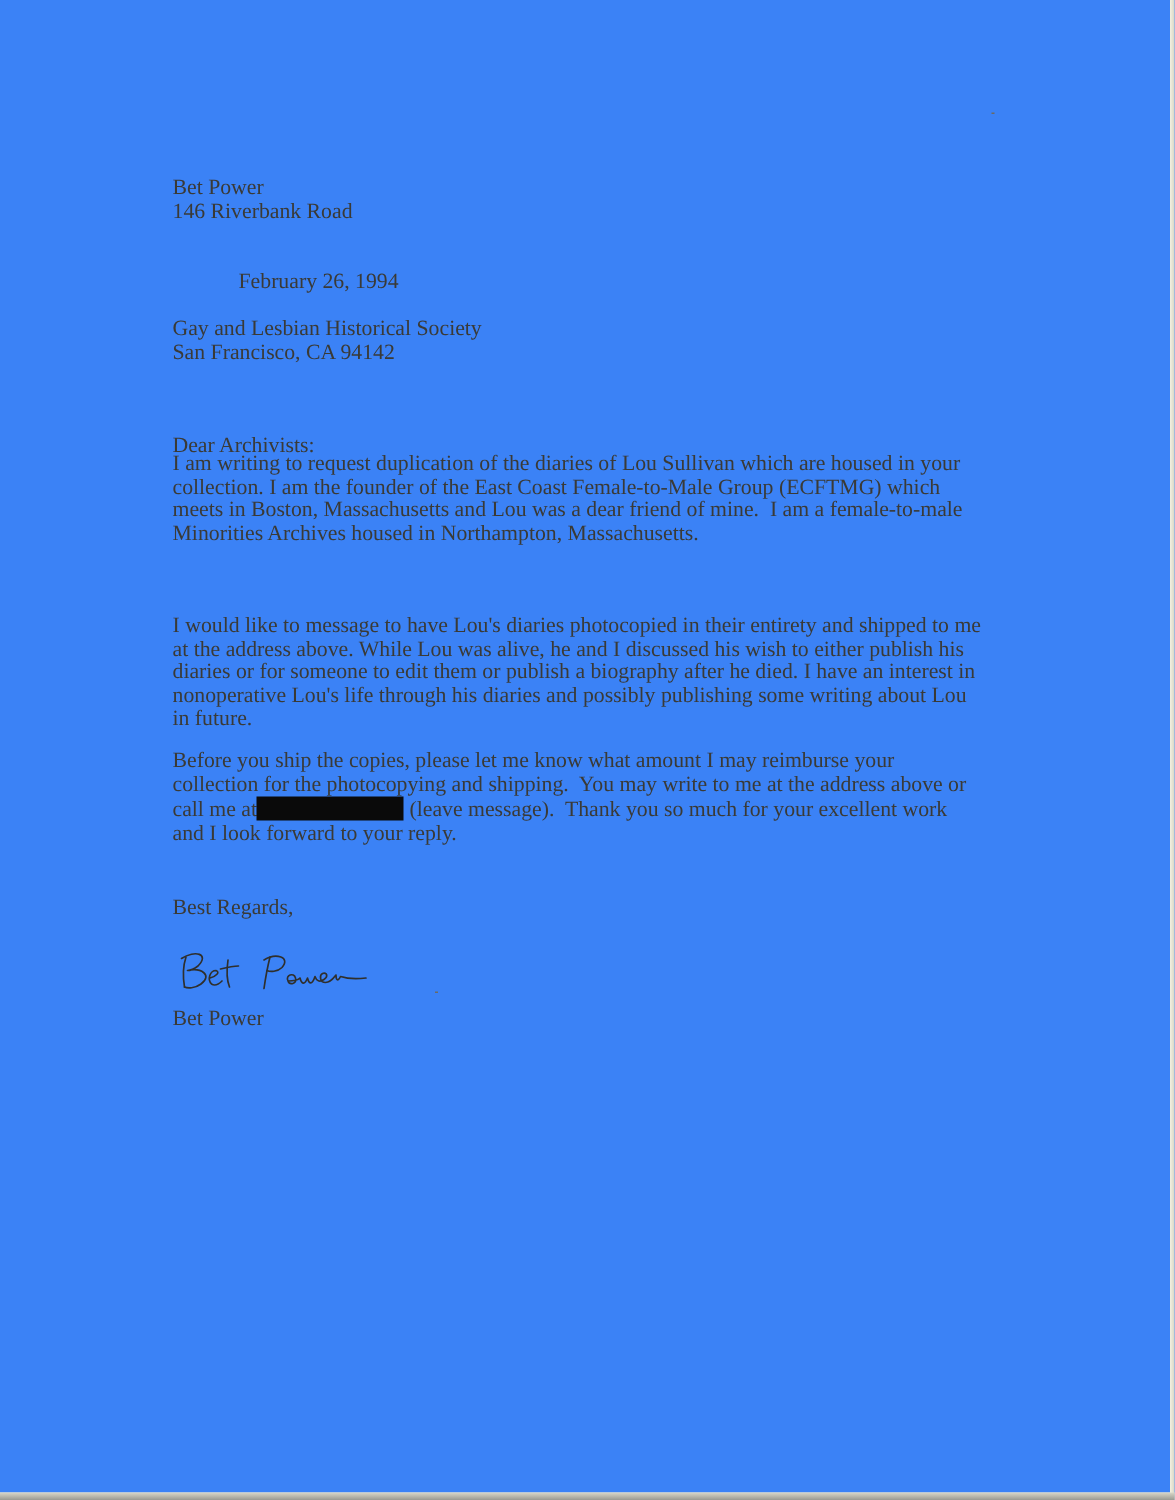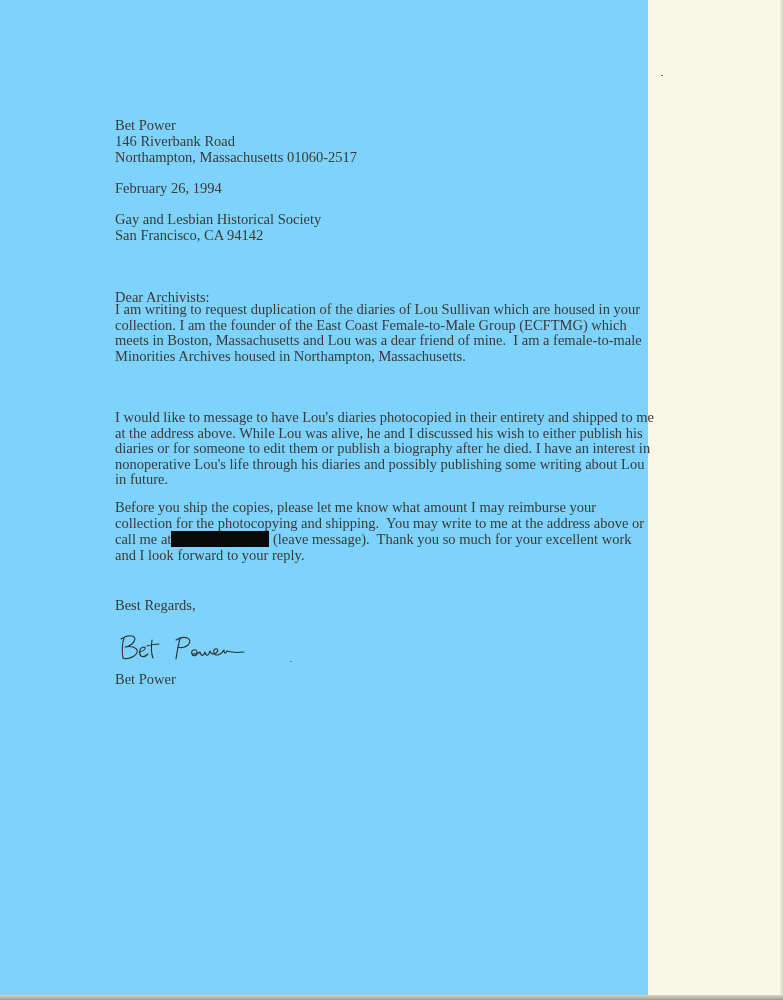--- a/index.html
+++ b/index.html
@@ -4,22 +4,22 @@
   <style>
     html, body { margin: 0; padding: 0; }
     body {
       width: 783px; height: 1000px; overflow: hidden;
       background: #f9f7e6;
       position: relative;
       font-family: "Liberation Serif", "DejaVu Serif", serif;
       color: #3a3a36;
     }
     .page {
-      position: absolute; left: 0; top: 0; width: 648px; height: 995px;
-      background: #7dd3fc;
+      position: absolute; left: 0; top: 0; width: 783px; height: 995px;
+      background: #3b82f6;
     }
     .bottom-edge {
       position: absolute; left: 0; top: 995px; width: 783px; height: 5px;
       background: linear-gradient(to bottom, #d9d7c8, #9a9a92);
     }
     .right-edge {
       position: absolute; right: 0; top: 0; width: 3px; height: 1000px;
       background: linear-gradient(to right, #f3f1e1, #d8d6c6);
     }
     .speck {
@@ -37,24 +37,23 @@
     }
   </style>
 </head>
 <body>
 
 <div class="page">
 
   <div class="block" style="top:117px;">
     <span class="line">Bet Power</span>
     <span class="line">146 Riverbank Road</span>
-    <span class="line">Northampton, Massachusetts 01060-2517</span>
   </div>
 
-  <div class="block" style="top:180px;">
+  <div class="block" style="top:180px;margin-left:44px;">
     <span class="line">February 26, 1994</span>
   </div>
 
   <div class="block" style="top:211px;">
     <span class="line">Gay and Lesbian Historical Society</span>
     <span class="line">San Francisco, CA 94142</span>
   </div>
 
   <div class="block" style="top:289px;">
     <span class="line">Dear Archivists:</span>

